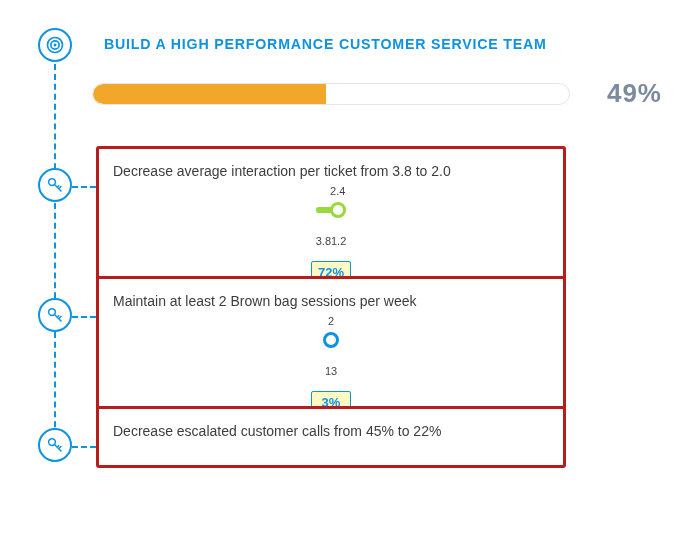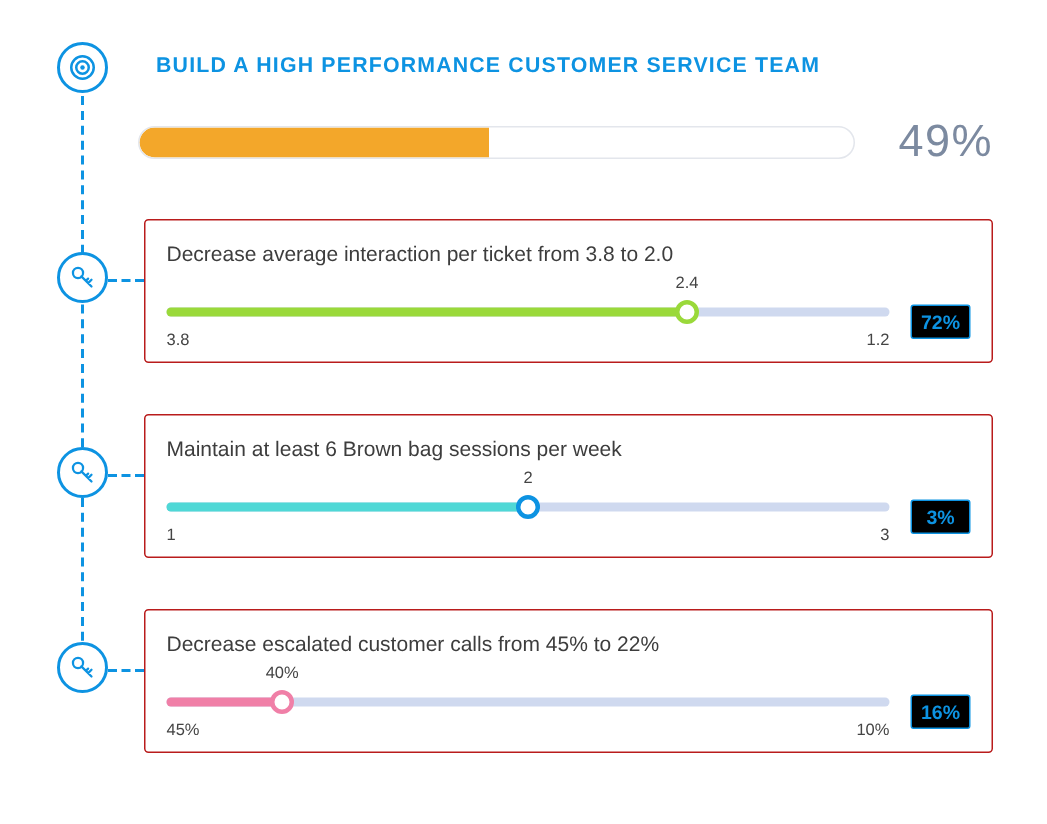--- a/index.html
+++ b/index.html
@@ -63,44 +63,44 @@
     background: #fff;
     overflow: hidden;
     position: relative;
   }
   .overall-fill {
     position: absolute; left: 0; top: 0; bottom: 0;
     background: #f3a72a;
     border-radius: 11px 0 0 11px;
   }
   .overall-pct {
-    font-size: 30px;
-    font-weight: 400;
+    font-size: 26px;
+    font-weight: 700;
     color: #7c8aa0;
     letter-spacing: 1px;
     min-width: 74px;
     text-align: right;
   }
 
   .kr-card {
     position: absolute;
     left: 96px;
-    width: 566px;
-    border: 1px solid #b91c1c;
+    width: 470px;
+    border: 3px solid #b91c1c;
     border-radius: 3px;
     background: #fff;
     padding: 14px 14px 8px 14px;
   }
   .kr-title {
     font-size: 14px;
     color: #3d3d3d;
     margin-bottom: 18px;
   }
   .kr-body {
-    display: flex; align-items: center; gap: 14px;
+    display: flex; align-items: center; gap: 14px; flex-direction: column;
   }
   .kr-slider {
     flex: 1;
     position: relative;
     height: 26px;
   }
   .kr-track {
     position: absolute; left: 0; right: 0; top: 10px;
     height: 6px; border-radius: 3px;
     background: #cfd9ef;
@@ -117,31 +117,31 @@
     background: #fff;
   }
   .kr-current-label {
     position: absolute; top: -12px;
     font-size: 11px; color: #444;
     transform: translateX(-50%);
   }
   .kr-minmax {
     display: flex; justify-content: space-between;
     font-size: 11px; color: #444;
-    margin-top: 0px;
+    margin-top: 12px;
     padding: 0 0 0 0;
   }
   .kr-badge {
     border: 1px solid #0d93e2;
     color: #0d93e2;
     font-size: 13px;
     font-weight: 600;
     padding: 3px 6px;
     border-radius: 2px;
-    background: #000000;
+    background: #fef9c3;
     min-width: 40px;
     text-align: center;
   }
 </style>
 </head>
 <body>
 
 <div class="vline" style="top:64px; height:393px;"></div>
 <div class="hline" style="top:186px; left:72px; width:24px;"></div>
 <div class="hline" style="top:316px; left:72px; width:24px;"></div>
@@ -189,21 +189,21 @@
   </div>
 </div>
 
 <div class="icon-circle" style="top:298px;">
   <svg width="18" height="18" viewBox="0 0 24 24" fill="none">
     <circle cx="8" cy="8" r="4.5" stroke="#0d93e2" stroke-width="2"></circle>
     <path d="M11 11 L20 20 M17 17 L20 14 M15 15 L17 13" stroke="#0d93e2" stroke-width="2" stroke-linecap="round"></path>
   </svg>
 </div>
 <div class="kr-card" style="top:276px;">
-  <div class="kr-title">Maintain at least 6 Brown bag sessions per week</div>
+  <div class="kr-title">Maintain at least 2 Brown bag sessions per week</div>
   <div class="kr-body">
     <div style="flex:1">
       <div class="kr-slider">
         <div class="kr-track"></div>
         <div class="kr-fill" id="fill-1" style="width: 50%; background: rgb(79, 216, 214);"></div>
         <div class="kr-current-label" id="cur-1" style="left: 50%;">2</div>
         <div class="kr-handle" id="handle-1" style="left: 50%; border: 3px solid rgb(13, 147, 226);"></div>
       </div>
       <div class="kr-minmax">
         <span>1</span>
@@ -215,28 +215,13 @@
 </div>
 
 <div class="icon-circle" style="top:428px;">
   <svg width="18" height="18" viewBox="0 0 24 24" fill="none">
     <circle cx="8" cy="8" r="4.5" stroke="#0d93e2" stroke-width="2"></circle>
     <path d="M11 11 L20 20 M17 17 L20 14 M15 15 L17 13" stroke="#0d93e2" stroke-width="2" stroke-linecap="round"></path>
   </svg>
 </div>
 <div class="kr-card" style="top:406px;">
   <div class="kr-title">Decrease escalated customer calls from 45% to 22%</div>
-  <div class="kr-body">
-    <div style="flex:1">
-      <div class="kr-slider">
-        <div class="kr-track"></div>
-        <div class="kr-fill" id="fill-2" style="width: 16%; background: rgb(240, 127, 167);"></div>
-        <div class="kr-current-label" id="cur-2" style="left: 16%;">40%</div>
-        <div class="kr-handle" id="handle-2" style="left: 16%; border: 3px solid rgb(240, 127, 167);"></div>
-      </div>
-      <div class="kr-minmax">
-        <span>45%</span>
-        <span>10%</span>
-      </div>
-    </div>
-    <div class="kr-badge">16%</div>
-  </div>
 </div>
 
 </body></html>

